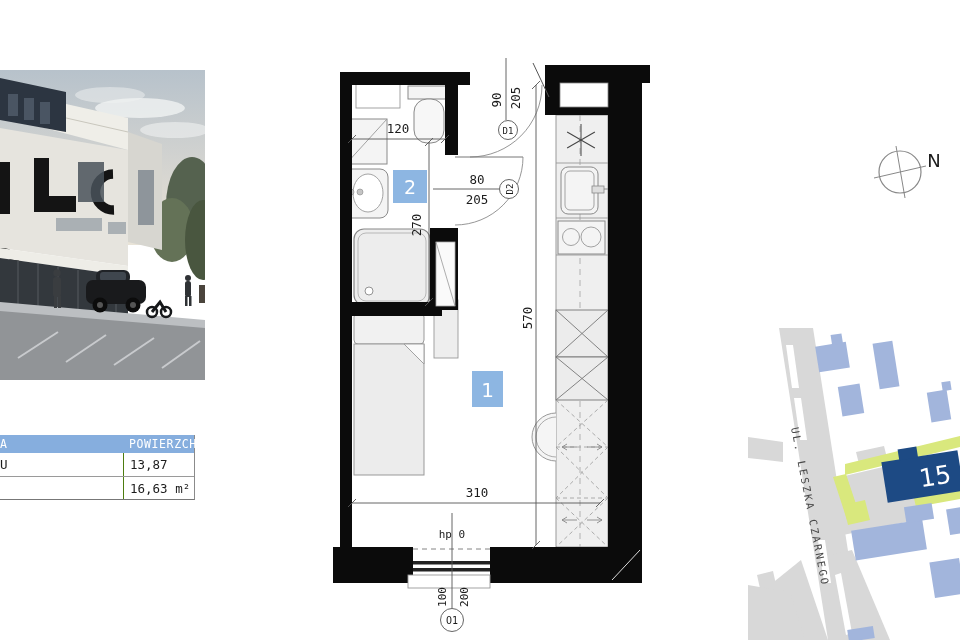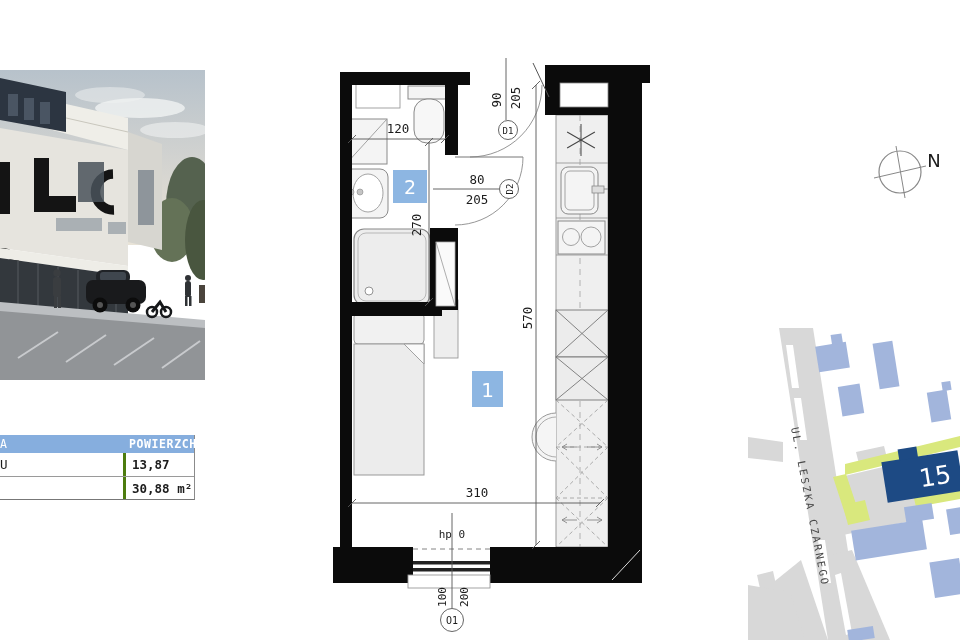--- a/index.html
+++ b/index.html
@@ -14,22 +14,22 @@
     border-right:1px solid #8b8b8b;border-bottom:1px solid #777;
     font-size:12.5px;color:#1c1c1c;background:#fff;
   }
   .at-header{
     display:flex;align-items:center;height:18px;background:#86aede;color:#fff;
     font-size:11.5px;letter-spacing:.6px;
   }
   .at-row{display:flex;align-items:center;height:21px;border-bottom:1px solid #9a9a9a;background:#fff;}
   .at-row:last-child{border-bottom:none;}
   .at-c1{width:123px;flex:none;overflow:hidden;white-space:nowrap;}
-  .at-c2{flex:1;padding-left:6px;white-space:nowrap;font-weight:bold;}
-  .at-row .at-c2{border-left:3px solid #4d7c0f;height:100%;display:flex;align-items:center;}
+  .at-c2{flex:1;padding-left:6px;white-space:nowrap;}
+  .at-row .at-c2{border-left:1px solid #4d7c0f;height:100%;display:flex;align-items:center;}
   
   svg text{font-family:"DejaVu Sans Mono", monospace;fill:#1b1b1b;}
   .dimtxt{font-size:12.5px;}
   .dimtxt-s{font-size:11px;}
   .marker-txt{font-size:9px;}
   .roomnum{fill:#ffffff;font-size:20px;font-family:"DejaVu Sans", sans-serif;}
   .wall{fill:#0b0b0b;}
   .fixstroke{stroke:#8a8a8a;fill:#f4f4f4;stroke-width:1;}
   .thin{stroke:#999;fill:none;stroke-width:0.9;}
   .dimline{stroke:#555;stroke-width:0.9;fill:none;}
@@ -130,21 +130,21 @@
   <div class="at-header">
     <div class="at-c1">A</div>
     <div class="at-c2">POWIERZCHNIA</div>
   </div>
   <div class="at-row" style="height:23px">
     <div class="at-c1">U</div>
     <div class="at-c2">13,87</div>
   </div>
   <div class="at-row" style="height:22px">
     <div class="at-c1"></div>
-    <div class="at-c2">30,88 m²</div>
+    <div class="at-c2">16,63 m²</div>
   </div>
 </div>
 
 <svg class="abs" style="left:330px;top:55px" width="330" height="585" viewBox="330 55 330 585">
 
   <g>
     <rect x="556" y="115" width="52" height="432" fill="#efefef" stroke="#999" stroke-width="1"></rect>
     <line x1="580" y1="115" x2="580" y2="547" stroke="#aaa" stroke-width="0.9" stroke-dasharray="6,5"></line>
     <line x1="556" y1="163" x2="608" y2="163" class="thin"></line>
     <line x1="556" y1="218" x2="608" y2="218" class="thin"></line>

